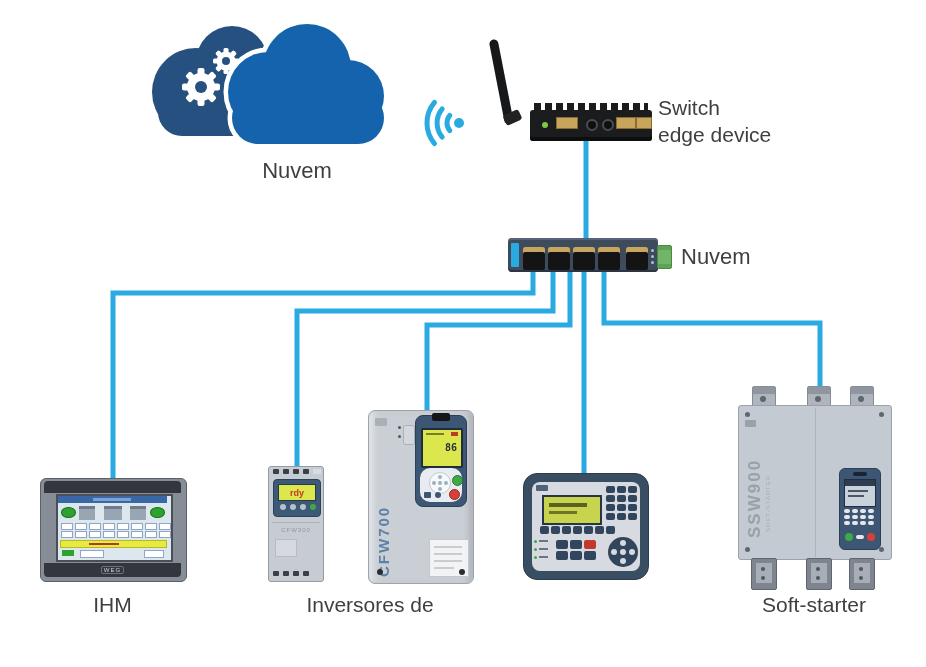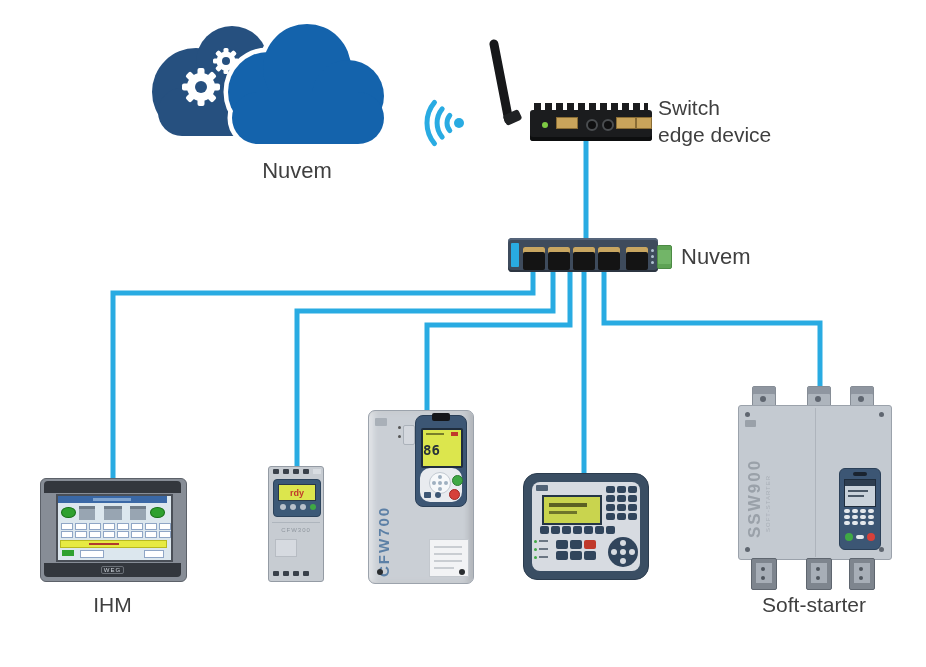--- a/index.html
+++ b/index.html
@@ -202,21 +202,21 @@
     <div class="abs" style="left:6px;top:7px;width:12px;height:8px;background:#A9B0B8;border-radius:1px;"></div>
     <div class="abs dot" style="left:29px;top:15px;width:3px;height:3px;background:#555;"></div>
     <div class="abs dot" style="left:29px;top:24px;width:3px;height:3px;background:#555;"></div>
     <div class="abs" style="left:34px;top:14px;width:10px;height:18px;background:#D4D8DE;border:1px solid #ABB2BA;border-radius:2px;"></div>
     <div class="abs vtext" style="left:6px;top:48px;height:118px;color:#5C80A6;font-size:15px;font-weight:bold;letter-spacing:2px;">CFW700</div>
     <div class="abs" style="left:46px;top:4px;width:50px;height:90px;background:#3C5674;border:1px solid #2B4058;border-radius:8px;">
       <div class="abs" style="left:16px;top:-3px;width:18px;height:8px;background:#14161A;border-radius:2px;"></div>
       <div class="abs" style="left:5px;top:12px;width:38px;height:36px;background:#DCE64D;border:2px solid #1F2D3D;border-radius:2px;">
         <span class="abs" style="left:3px;top:3px;width:18px;height:2px;background:rgba(0,0,0,.45);display:block;"></span>
         <span class="abs" style="left:28px;top:2px;width:7px;height:4px;background:#C0392B;display:block;"></span>
-        <div class="abs" style="left:0;top:12px;width:34px;color:#27313A;font-size:14px;font-weight:bold;text-align:left;
+        <div class="abs" style="left:0;top:12px;width:34px;color:#27313A;font-size:10px;font-weight:bold;text-align:right;
                     font-family:'DejaVu Sans Mono',monospace;">86</div>
       </div>
       <div class="abs" style="left:4px;top:52px;width:42px;height:34px;background:#E8EBEF;border-radius:10px;">
         <div class="abs dot" style="left:9px;top:4px;width:20px;height:20px;background:#F6F8FA;border:1px solid #C3CAD2;">
           <span class="abs dot" style="left:8px;top:8px;width:4px;height:4px;background:#9FB0C0;display:block;
                 box-shadow:0 -6px 0 #9FB0C0,0 6px 0 #9FB0C0,-6px 0 0 #9FB0C0,6px 0 0 #9FB0C0;"></span>
         </div>
         <span class="abs dot" style="left:32px;top:7px;width:9px;height:9px;background:#3FA944;border:1px solid #2B7A30;display:block;"></span>
         <span class="abs dot" style="left:29px;top:21px;width:9px;height:9px;background:#D6403A;border:1px solid #A02723;display:block;"></span>
         <span class="abs" style="left:4px;top:24px;width:7px;height:6px;background:#3C5674;border-radius:1px;display:block;"></span>
@@ -226,20 +226,21 @@
     <div class="abs" style="left:60px;top:128px;width:38px;height:36px;background:#F2F3F5;border:1px solid #C3C8CE;">
       <span class="abs" style="left:4px;top:6px;width:28px;height:2px;background:#C9CDD2;display:block;"></span>
       <span class="abs" style="left:4px;top:13px;width:28px;height:2px;background:#C9CDD2;display:block;"></span>
       <span class="abs" style="left:4px;top:20px;width:28px;height:2px;background:#C9CDD2;display:block;"></span>
       <span class="abs" style="left:4px;top:27px;width:20px;height:2px;background:#C9CDD2;display:block;"></span>
     </div>
     <span class="abs dot" style="left:8px;top:158px;width:6px;height:6px;background:#2A2D30;display:block;"></span>
     <span class="abs dot" style="left:90px;top:158px;width:6px;height:6px;background:#2A2D30;display:block;"></span>
   </div>
   <div class="lbl center" style="left:268px;top:591px;width:204px;">
+    <div>Inversores de</div>
   </div>
 
   <div class="abs" style="left:523px;top:473px;width:124px;height:105px;background:#3A4E63;border:1px solid #2B3C4E;border-radius:14px;">
     <div class="abs" style="left:8px;top:8px;width:108px;height:89px;background:#D7DBE1;border-radius:8px;">
       <div class="abs" style="left:4px;top:3px;width:12px;height:6px;background:#3A4E63;border-radius:1px;opacity:.85;"></div>
       <div class="abs" style="left:10px;top:13px;width:56px;height:26px;background:#C9D44E;border:2px solid #263646;">
         <span class="abs" style="left:5px;top:6px;width:38px;height:4px;background:rgba(0,0,0,.55);display:block;"></span>
         <span class="abs" style="left:5px;top:14px;width:28px;height:3px;background:rgba(0,0,0,.45);display:block;"></span>
       </div>
       <div class="abs grid" style="left:74px;top:4px;grid-template-columns:repeat(3,9px);gap:2px;">

